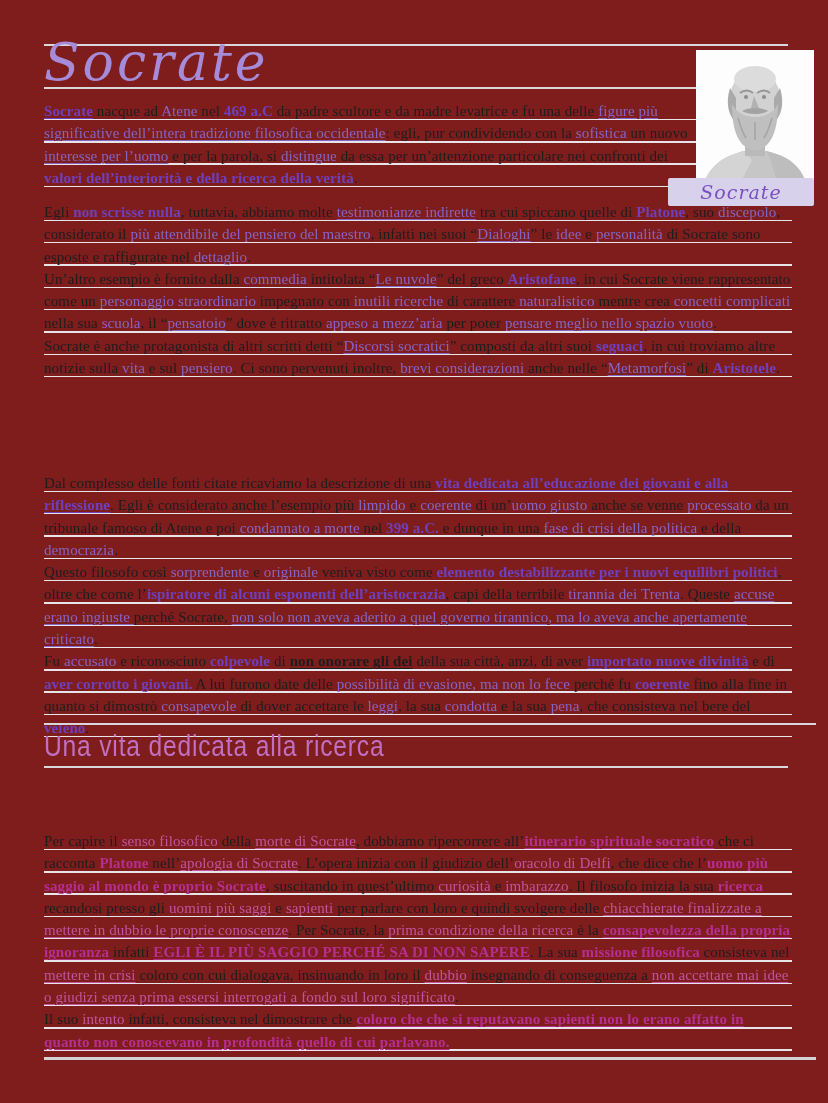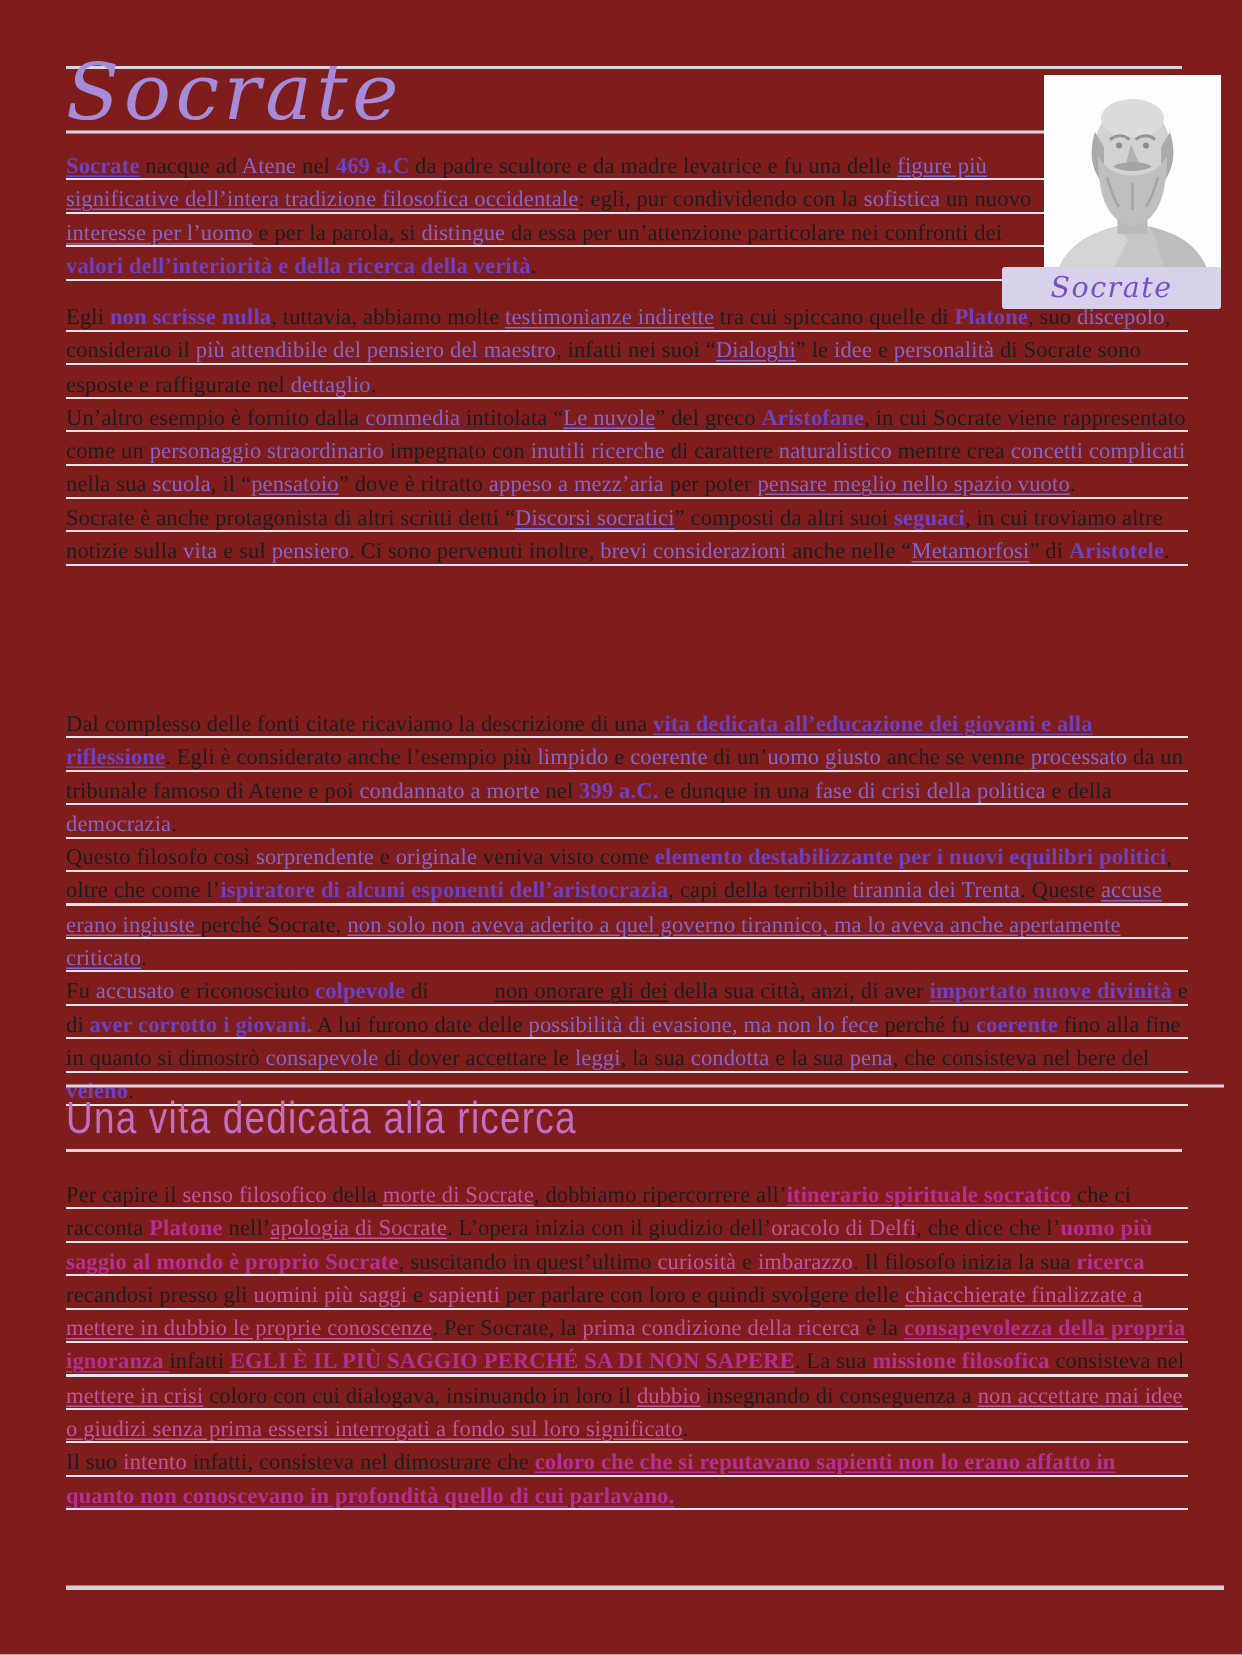--- a/index.html
+++ b/index.html
@@ -61,31 +61,31 @@
   }
   .para{
     font-size:15px;line-height:22.3px;
     text-align:left;
     letter-spacing:0.1px;
   }
   #p1wrap{top:100px;}
   #p1wrap .para{width:646px;}
   #p2wrap{top:201px;}
   #p3wrap{top:472px;}
-  #p4wrap{top:786px;}
+  #p4wrap{top:830px;}
   .section-heading{
     position:absolute;left:44px;top:729px;
     font-family:"Liberation Sans", sans-serif;
     font-size:30px;line-height:34px;font-weight:400;
     color:var(--headingCol);
     letter-spacing:1px;
     transform:scaleX(0.82);transform-origin:left center;
     white-space:nowrap;
   }
-  .bu{font-weight:400;text-decoration:underline;text-underline-offset:2px;margin-left:40px;}
+  .bu{font-weight:700;text-decoration:underline;text-underline-offset:2px;}
   .v{color:var(--purple);}
   .vb{color:var(--purpleB);font-weight:700;}
   .vu{color:var(--purple);text-decoration:underline;text-underline-offset:2px;}
   .vbu{color:var(--purpleB);font-weight:700;text-decoration:underline;text-underline-offset:2px;}
   .m{color:var(--pink);}
   .mb{color:var(--pinkB);font-weight:700;}
   .mu{color:var(--pink);text-decoration:underline;text-underline-offset:2px;}
   .mbu{color:var(--pinkB);font-weight:700;text-decoration:underline;text-underline-offset:2px;}
 </style>
 </head>

